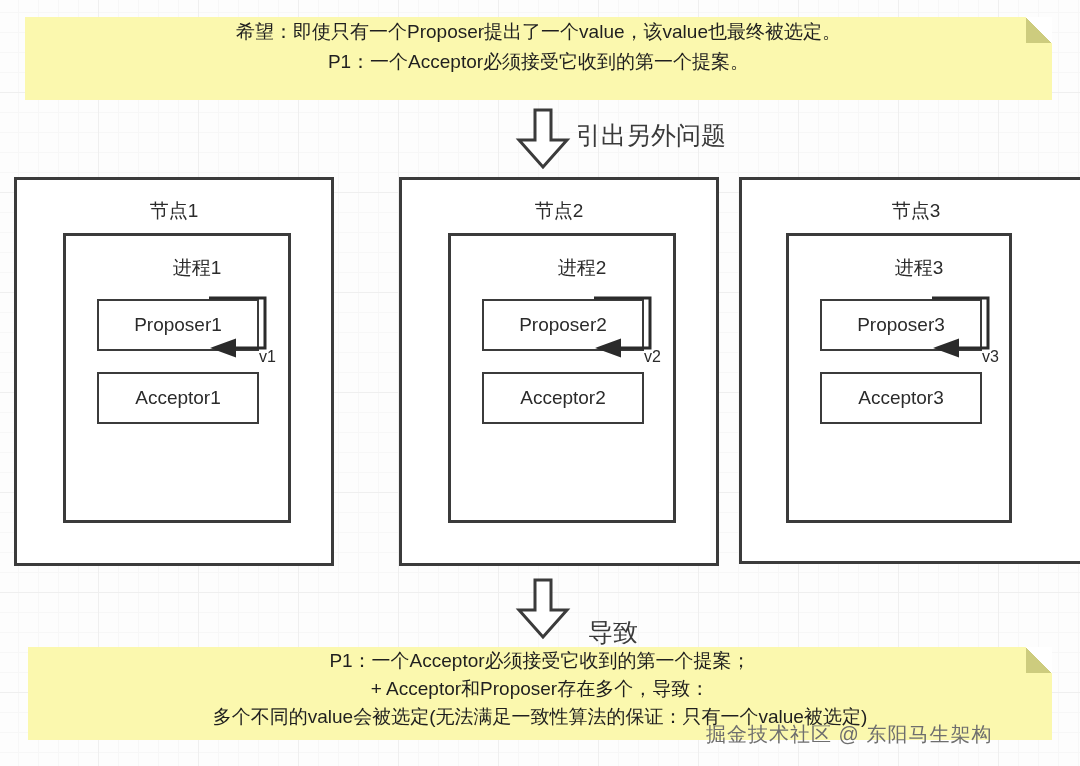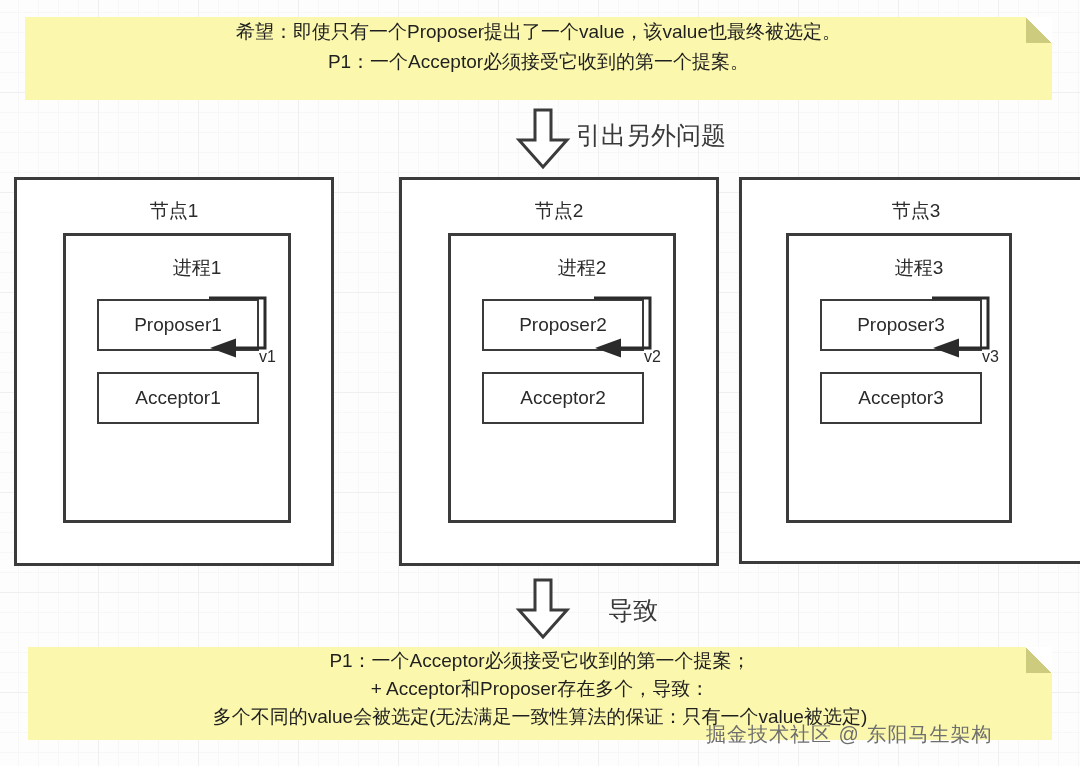--- a/index.html
+++ b/index.html
@@ -103,21 +103,21 @@
   #flow-arrow-1 { left: 515px; top: 108px; }
   #flow-arrow-2 { left: 515px; top: 578px; }
 
   .flow-label {
     position: absolute;
     font-size: 25px;
     color: #3a3a3a;
     white-space: nowrap;
   }
   #flow-label-1 { left: 576px; top: 119px; }
-  #flow-label-2 { left: 588px; top: 594px; margin-left: 20px; }
+  #flow-label-2 { left: 588px; top: 616px; }
 
   
   .node {
     position: absolute;
     top: 177px;
     width: 320px;
     height: 389px;
     border: 3px solid #3b3b3b;
     background: #ffffff;
     box-sizing: border-box;

